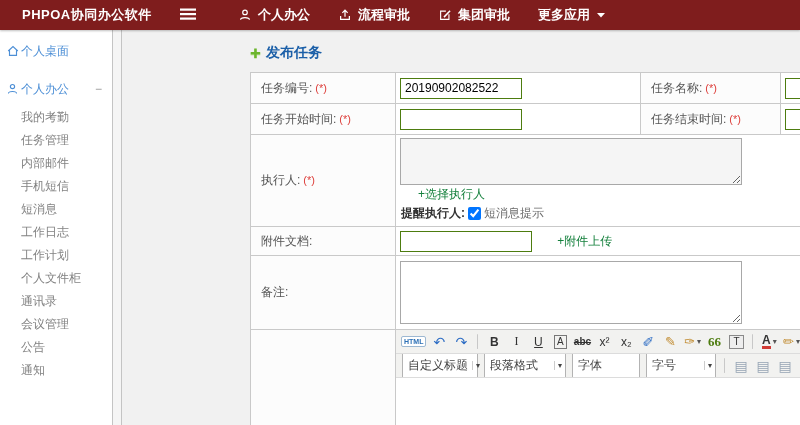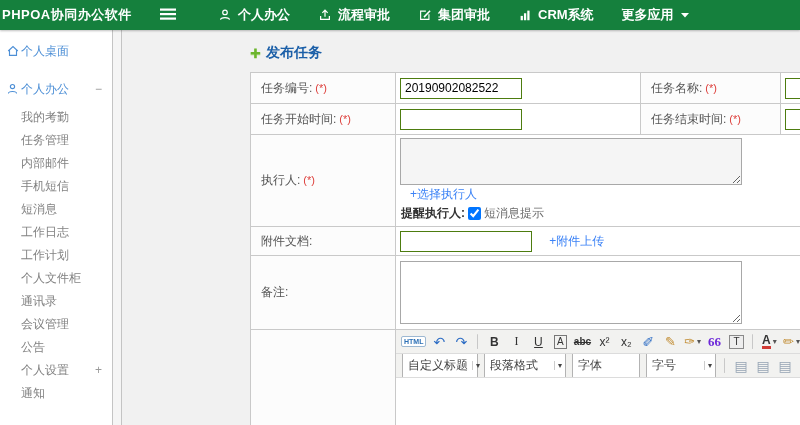--- a/index.html
+++ b/index.html
@@ -1,21 +1,21 @@
 <!DOCTYPE html>
 <html><head>
 <meta charset="utf-8">
 <style>
   * { margin:0; padding:0; box-sizing:border-box; }
   html,body { width:800px; height:425px; overflow:hidden; }
   body { font-family:"Liberation Sans","DejaVu Sans",sans-serif; font-size:12px; background:#f1f1f1; }
   .app { width:800px; height:425px; overflow:hidden; display:flex; flex-direction:column; background:#f1f1f1; }
 
   
-  .navbar { height:30px; flex:0 0 30px; background:#15803d; display:flex; align-items:center; color:#fff; padding:0 2px; box-shadow:0 1px 2px rgba(0,0,0,.25); position:relative; z-index:5; }
+  .navbar { height:30px; flex:0 0 30px; background:#7f1d1d; display:flex; align-items:center; color:#fff; padding:0 22px; box-shadow:0 1px 2px rgba(0,0,0,.25); position:relative; z-index:5; }
   .brand { font-size:13px; font-weight:bold; letter-spacing:.5px; width:150px; }
   .hamburger { margin:0 28px 0 8px; display:flex; cursor:pointer; }
   .nav-item { display:flex; align-items:center; gap:6px; margin:0 14px; font-size:13px; font-weight:600; cursor:pointer; white-space:nowrap; }
   .n-icon { display:inline-flex; }
 
   
   .page-body { flex:1; display:flex; overflow:hidden; }
   .sidebar { width:112px; flex:0 0 112px; background:#fff; padding-top:6px; overflow:hidden; }
   .side-item { position:relative; padding-left:21px; line-height:23px; height:23px; color:#828282; cursor:pointer; white-space:nowrap; }
   .side-item.root { height:30px; line-height:30px; color:#4d8fd6; }
@@ -37,21 +37,21 @@
   td.lbl .req { color:#dd3e3a; font-size:11px; margin-left:3px; }
   .c1{width:145px} .c2{width:245px} .c3{width:140px} .c4{width:230px}
   tr.r-sm td { height:31px; }
   tr.r-xs td { height:29px; }
   input.txt { border:1px solid #4d7c0f; height:21px; width:122px; margin-left:4px; padding:0 4px; font-size:12px; font-family:inherit; background:#fff; }
   input.txt.cut { width:210px; }
   input.txt.att { width:132px; }
   textarea.ta { display:block; border:1px solid #a8a8a8; width:342px; margin:3px 0 2px 4px; font-family:inherit; font-size:12px; resize:both; }
   textarea.ta.exec { height:47px; background:#f5f5f5; }
   textarea.ta.remark { height:63px; margin:5px 0 5px 4px; background:#fff; }
-  .cell-link { color:#3b82f6; margin-left:14px; cursor:pointer; line-height:15px; display:inline-block; }
+  .cell-link { color:#15803d; margin-left:22px; cursor:pointer; line-height:15px; display:inline-block; }
   .remind-row { margin:3px 0 4px 5px; display:flex; align-items:center; gap:3px; }
   .remind-lbl { font-weight:bold; color:#333; }
   .remind-row input { width:13px; height:13px; }
   .sms-lbl { color:#6b6b6b; }
 
   
   td.ed-cell { padding:0; vertical-align:top; }
   .keditor { border:1px solid #c2c2c2; margin:-1px; }
   .ktoolbar { background:#f2f2f0; border-bottom:1px solid #dcdcdc; height:24px; display:flex; align-items:center; padding:0 3px; overflow:hidden; white-space:nowrap; }
   .tb { display:inline-flex; align-items:center; justify-content:center; min-width:18px; height:19px; margin:0 2px; font-size:12px; color:#333; cursor:pointer; border-radius:2px; flex:0 0 auto; }
@@ -59,21 +59,21 @@
   .tb.sep { min-width:1px; width:1px; height:15px; background:#c8c8c8; margin:0 5px; cursor:default; }
   .tb.txt .g { font-size:7px; font-weight:bold; color:#2b6fb5; border:1px solid #9db8d2; padding:1px 2px; background:#fff; border-radius:2px; }
   .tb.blue { color:#2c6cc4; font-size:14px; }
   .tb.bold { font-weight:bold; }
   .tb.italic { font-style:italic; font-family:"Liberation Serif","DejaVu Serif",serif; }
   .tb.under { text-decoration:underline; }
   .tb.boxed .g { border:1px solid #777; font-size:10px; line-height:12px; padding:0 2px; }
   .tb.boxed2 .g { border:1px solid #8a8a8a; background:#eee; font-size:10px; line-height:12px; padding:0 3px; }
   .tb.strike { text-decoration:line-through; font-size:10px;font-weight:bold; }
   .tb.gold { color:#c08a2e; font-size:13px; }
-  .tb.quote { font-family:"Liberation Serif","DejaVu Serif",serif; font-weight:bold; color:#6d28d9; font-size:13px; }
+  .tb.quote { font-family:"Liberation Serif","DejaVu Serif",serif; font-weight:bold; color:#4d7c0f; font-size:13px; }
   .tb.acolor .g { border-bottom:3px solid #d03a34; line-height:11px; font-weight:bold; }
   .tb.align { color:#96a4b4; font-size:14px; }
   .caret { font-style:normal; font-size:8px; color:#555; margin-left:2px; }
   .ksel { display:inline-flex; align-items:center; justify-content:space-between; border:1px solid #b3b3b3; background:#fff; height:32px; padding:0 3px 0 5px; margin:0 3px; cursor:pointer; flex:0 0 auto; color:#444; }
   .ksel-caret { border-left:1px solid #ccc; padding-left:3px; margin-left:4px; font-size:8px; color:#444; }
   .kcontent { background:#fff; height:120px; cursor:text; }
 </style>
 </head>
 <body>
 
@@ -112,30 +112,20 @@
       <div class="nav-item">
         <span class="n-icon">
           <svg width="14" height="14" viewBox="0 0 16 16">
               <path d="M12.5 7 V13 H3 V3.5 H9" fill="none" stroke="#fff" stroke-width="1.3"></path>
               <path d="M6.2 9.8 L13.2 2.6 L14.4 3.8 L7.5 11 Z" fill="#fff"></path>
             </svg>
         </span>
         <span>集团审批</span>
       </div>
       <div class="nav-item">
-        <span class="n-icon">
-          <svg width="14" height="14" viewBox="0 0 16 16">
-              <rect x="3" y="9" width="2.6" height="5" fill="#fff"></rect>
-              <rect x="6.8" y="6" width="2.6" height="8" fill="#fff"></rect>
-              <rect x="10.6" y="3" width="2.6" height="11" fill="#fff"></rect>
-            </svg>
-        </span>
-        <span>CRM系统</span>
-      </div>
-      <div class="nav-item">
         <span>更多应用</span>
         <span class="n-icon">
           <svg width="10" height="8" viewBox="0 0 10 8">
               <path d="M1 2 L5 6.5 L9 2 Z" fill="#fff"></path>
             </svg>
         </span>
       </div>
     </nav>
   </header>
 
@@ -224,25 +214,20 @@
           <span class="s-label">会议管理</span>
           <span class="s-suffix"></span>
         </div>
 
         <div class="side-item sub">
           <span class="s-icon"></span>
           <span class="s-label">公告</span>
           <span class="s-suffix"></span>
         </div>
 
-        <div class="side-item sub">
-          <span class="s-icon"></span>
-          <span class="s-label">个人设置</span>
-          <span class="s-suffix">+</span>
-        </div>
 
         <div class="side-item sub">
           <span class="s-icon"></span>
           <span class="s-label">通知</span>
           <span class="s-suffix"></span>
         </div>
       </aside>
     <div class="gutter"></div>
 
     <main class="main">

